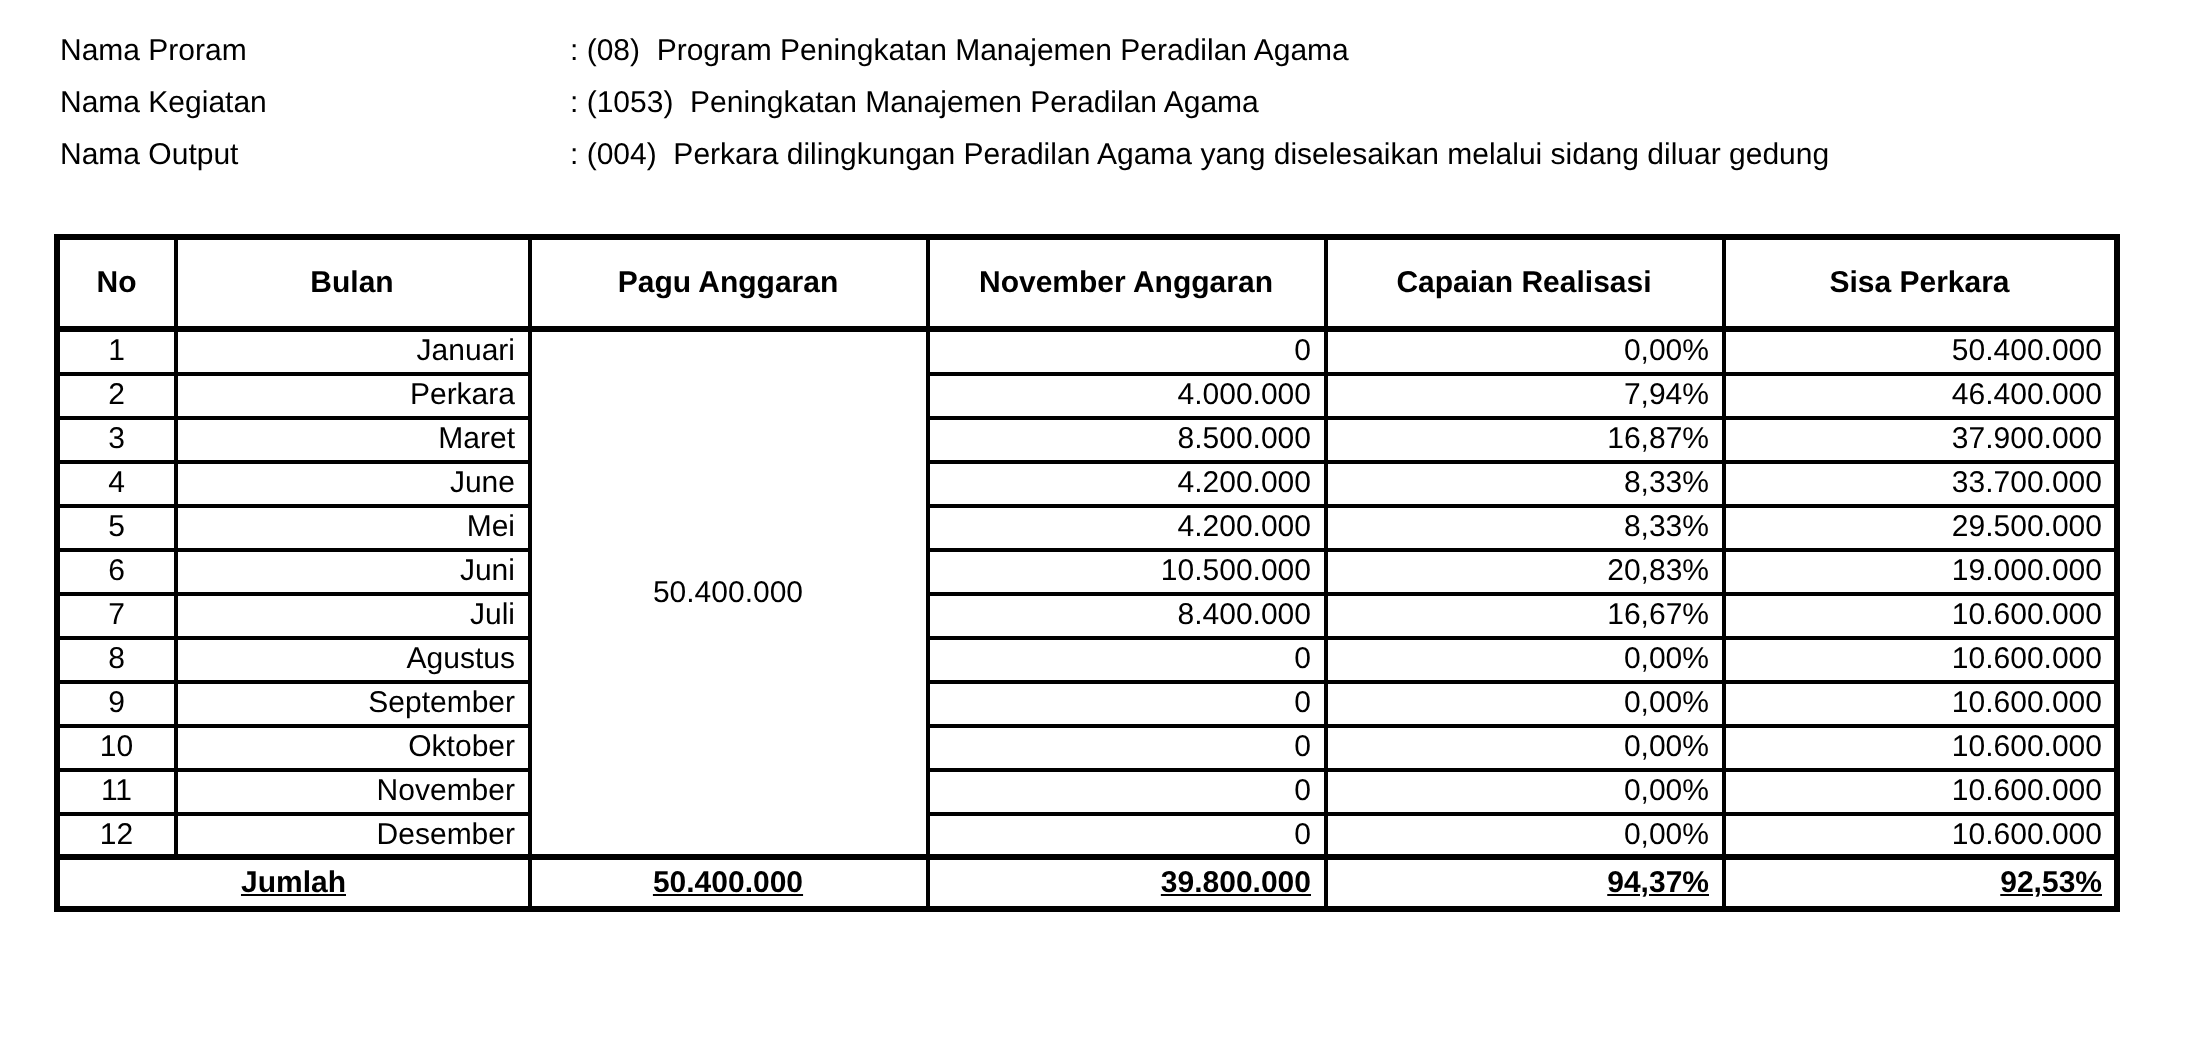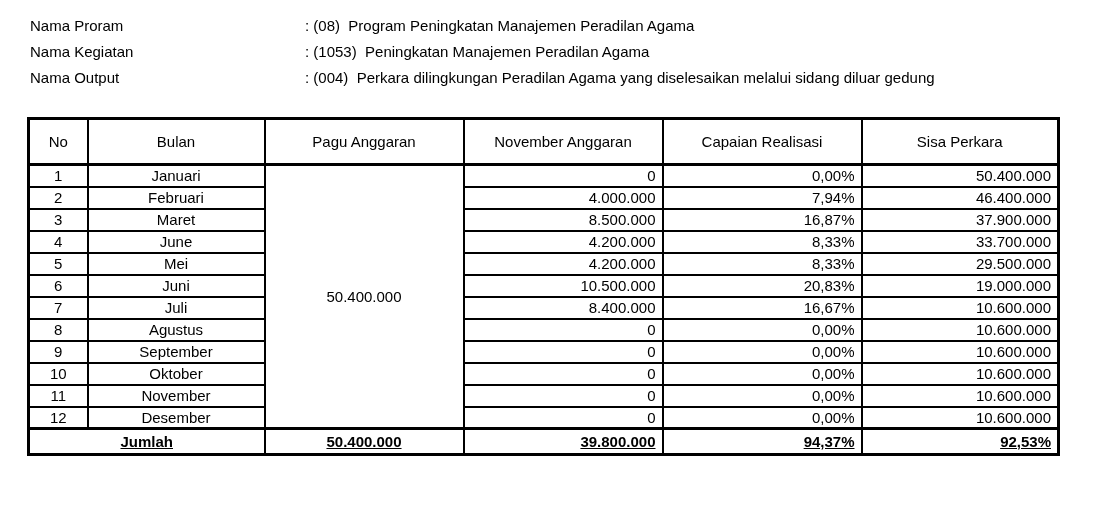--- a/index.html
+++ b/index.html
@@ -10,49 +10,49 @@
     color:#000000;
     overflow:hidden;
   }
   .page { position:relative; width:1100px; height:525px; }
 
   
   .meta-block {
     position:absolute; left:30px; top:13px;
     font-size:15px;
   }
-  .meta-row { display:flex; height:26px; line-height:26px;gap:20px; }
+  .meta-row { display:flex; height:26px; line-height:26px; }
   .meta-label { width:255px; white-space:pre; }
   .meta-value { white-space:pre;text-align:right; }
 
   
   .budget-table {
     position:absolute; left:27px; top:117px;
     width:1030px;
     border-collapse:collapse;
     table-layout:fixed;
     border:3px solid #000;
     font-size:15px;
   }
   .budget-table th, .budget-table td {
     border:2px solid #000;
     padding:0 6px;
     white-space:nowrap;
     overflow:hidden;
   }
   .budget-table thead th {
     height:46px;
-    font-weight:normal;
+    font-weight:bold;
     text-align:center;
     vertical-align:middle;
     border-bottom:3px solid #000;
   }
   .budget-table tbody td { height:22px; vertical-align:middle; }
   .c-no   { text-align:center; }
-  .c-text { text-align:center; }
+  .c-text { text-align:right; }
   .c-num  { text-align:right; }
   .c-merged {
     text-align:center;
     vertical-align:middle !important;
   }
   .budget-table tfoot td {
     height:26px;
     font-weight:bold;
     vertical-align:middle;
     border-top:3px solid #000;
@@ -110,21 +110,21 @@
       <tr>
         <td class="c-no">1</td>
         <td class="c-text">Januari</td>
         <td class="c-merged" rowspan="12">50.400.000</td>
         <td class="c-num">0</td>
         <td class="c-num">0,00%</td>
         <td class="c-num">50.400.000</td>
       </tr>
       <tr>
         <td class="c-no">2</td>
-        <td class="c-text">Februari</td>
+        <td class="c-text">Perkara</td>
         <td class="c-num">4.000.000</td>
         <td class="c-num">7,94%</td>
         <td class="c-num">46.400.000</td>
       </tr>
       <tr>
         <td class="c-no">3</td>
         <td class="c-text">Maret</td>
         <td class="c-num">8.500.000</td>
         <td class="c-num">16,87%</td>
         <td class="c-num">37.900.000</td>

